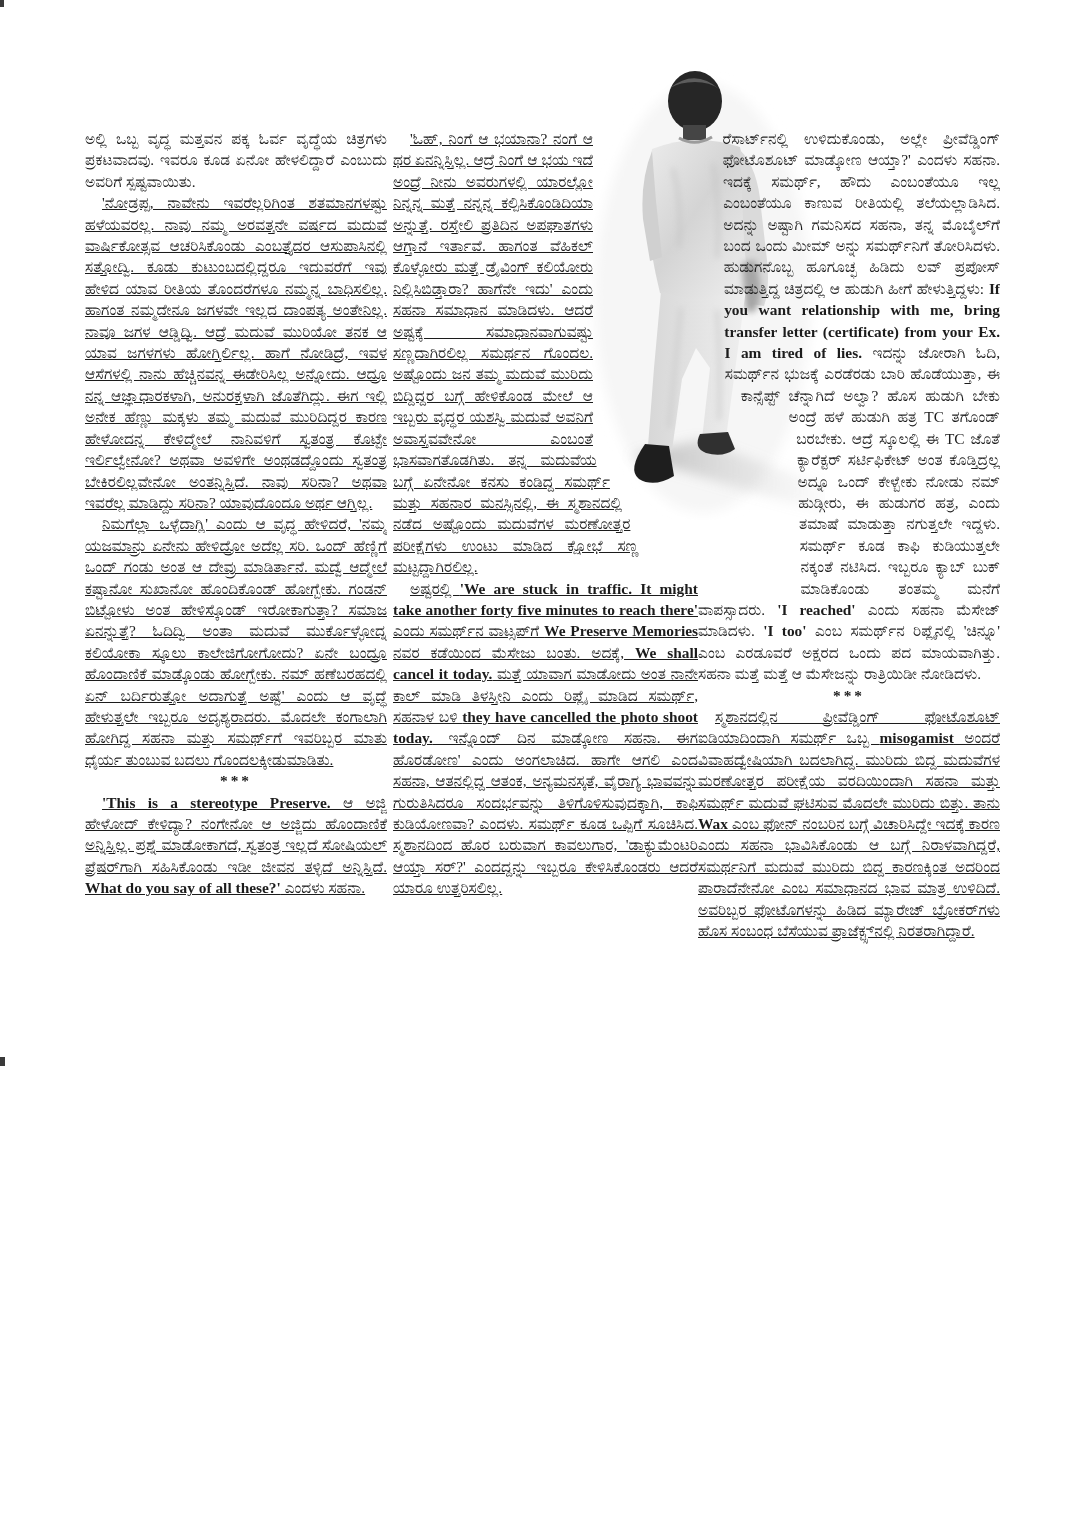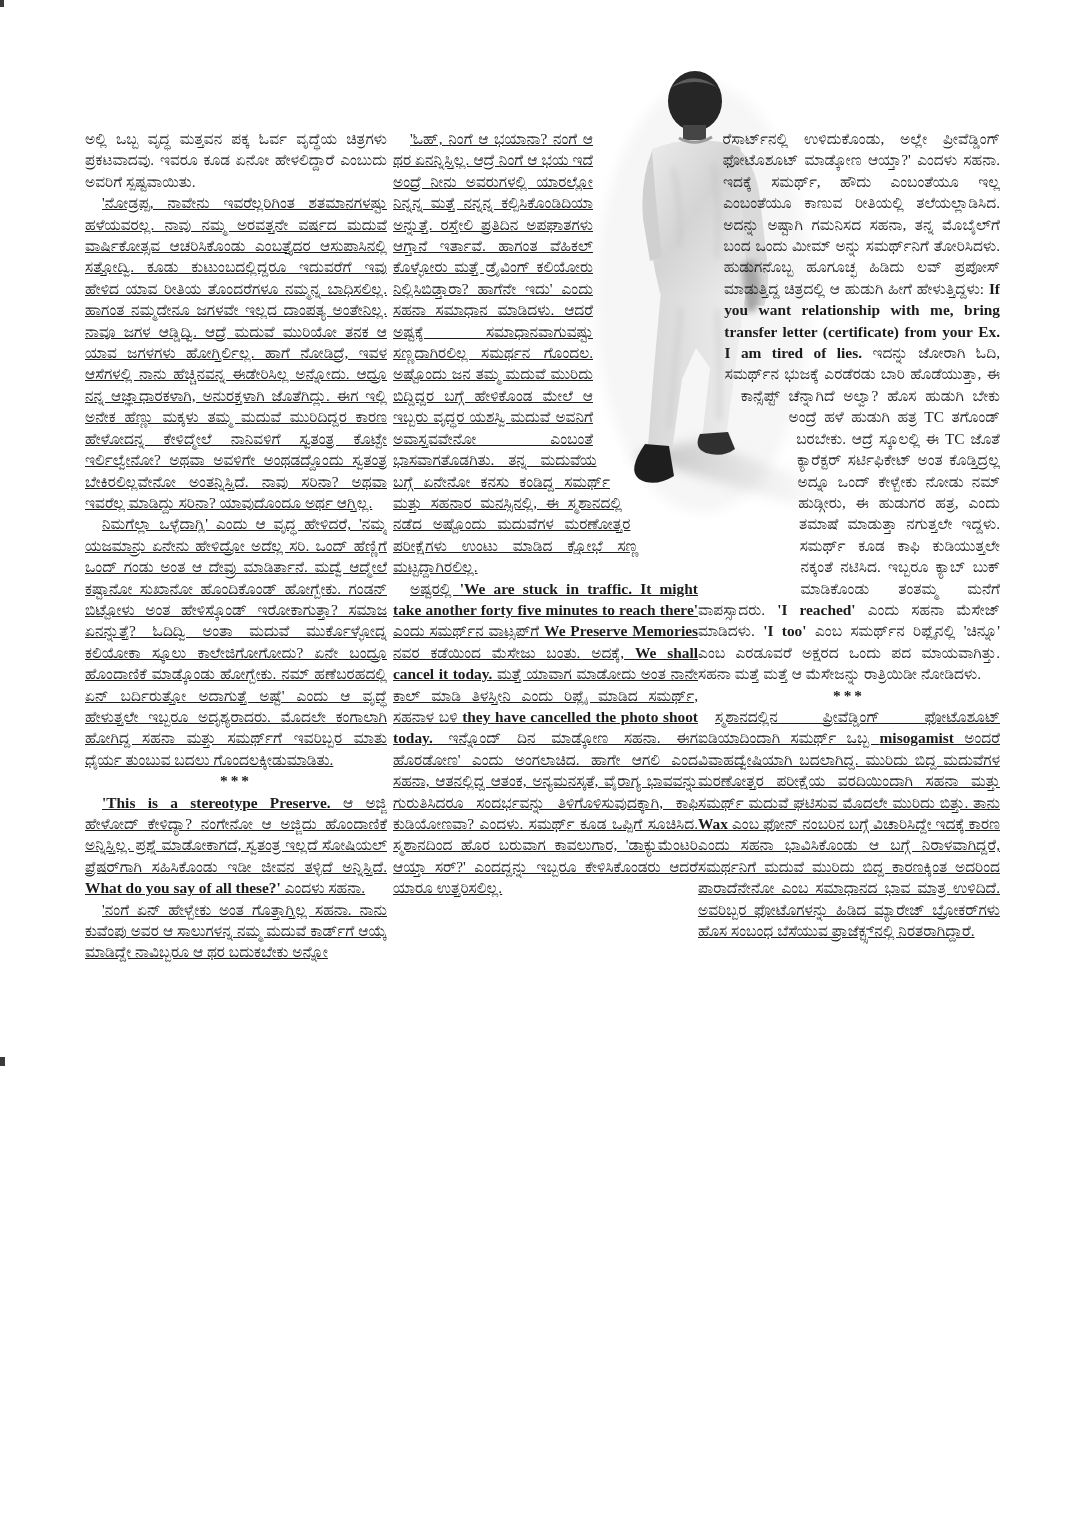--- a/index.html
+++ b/index.html
@@ -77,21 +77,20 @@
     </svg>
   </div>
 
   <div class="columns">
     <div class="col" id="col1">
         <p><span>ಅಲ್ಲಿ ಒಬ್ಬ ವೃದ್ಧ ಮತ್ತವನ ಪಕ್ಕ ಓರ್ವ ವೃದ್ಧೆಯ ಚಿತ್ರಗಳು ಪ್ರಕಟವಾದವು. ಇವರೂ ಕೂಡ ಏನೋ ಹೇಳಲಿದ್ದಾರೆ ಎಂಬುದು ಅವರಿಗೆ ಸ್ಪಷ್ಟವಾಯಿತು.</span></p>
         <p class="ind"><span>'ನೋಡ್ರಪ್ಪ, ನಾವೇನು ಇವರೆಲ್ಲರಿಗಿಂತ ಶತಮಾನಗಳಷ್ಟು ಹಳೆಯವರಲ್ಲ. ನಾವು ನಮ್ಮ ಅರವತ್ತನೇ ವರ್ಷದ ಮದುವೆ ವಾರ್ಷಿಕೋತ್ಸವ ಆಚರಿಸಿಕೊಂಡು ಎಂಬತ್ತೈದರ ಆಸುಪಾಸಿನಲ್ಲಿ ಸತ್ತೋದ್ವಿ. ಕೂಡು ಕುಟುಂಬದಲ್ಲಿದ್ದರೂ ಇದುವರೆಗೆ ಇವು ಹೇಳಿದ ಯಾವ ರೀತಿಯ ತೊಂದರೆಗಳೂ ನಮ್ಮನ್ನ ಬಾಧಿಸಲಿಲ್ಲ. ಹಾಗಂತ ನಮ್ಮದೇನೂ ಜಗಳವೇ ಇಲ್ಲದ ದಾಂಪತ್ಯ ಅಂತೇನಿಲ್ಲ. ನಾವೂ ಜಗಳ ಆಡ್ಡಿದ್ವಿ. ಆದ್ರೆ ಮದುವೆ ಮುರಿಯೋ ತನಕ ಆ ಯಾವ ಜಗಳಗಳು ಹೋಗ್ತಿರ್ಲಿಲ್ಲ. ಹಾಗೆ ನೋಡಿದ್ರೆ, ಇವಳ ಆಸೆಗಳಲ್ಲಿ ನಾನು ಹೆಚ್ಚಿನವನ್ನ ಈಡೇರಿಸಿಲ್ಲ ಅನ್ನೋದು. ಆದ್ರೂ ನನ್ನ ಆಜ್ಞಾಧಾರಕಳಾಗಿ, ಅನುರಕ್ತಳಾಗಿ ಜೊತೆಗಿದ್ಲು. ಈಗ ಇಲ್ಲಿ ಅನೇಕ ಹೆಣ್ಣು ಮಕ್ಕಳು ತಮ್ಮ ಮದುವೆ ಮುರಿದಿದ್ದರ ಕಾರಣ ಹೇಳೋದನ್ನ ಕೇಳಿದ್ಮೇಲೆ ನಾನಿವಳಿಗೆ ಸ್ವತಂತ್ರ ಕೊಟ್ಟೇ ಇರ್ಲಿಲ್ವೇನೋ? ಅಥವಾ ಅವಳಿಗೇ ಅಂಥಡದ್ದೊಂದು ಸ್ವತಂತ್ರ ಬೇಕಿರಲಿಲ್ಲವೇನೋ ಅಂತನ್ನಿಸ್ತಿದೆ. ನಾವು ಸರಿನಾ? ಅಥವಾ ಇವರೆಲ್ಲ ಮಾಡಿದ್ದು ಸರಿನಾ? ಯಾವುದೊಂದೂ ಅರ್ಥ ಆಗ್ತಿಲ್ಲ.</span></p>
         <p class="ind"><span>ನಿಮಗೆಲ್ಲಾ ಒಳ್ಳೆದಾಗ್ಲಿ' ಎಂದು ಆ ವೃದ್ಧ ಹೇಳಿದರೆ, 'ನಮ್ಮ ಯಜಮಾನ್ರು ಏನೇನು ಹೇಳಿದ್ರೋ ಅದೆಲ್ಲ ಸರಿ. ಒಂದ್ ಹೆಣ್ಣಿಗೆ ಒಂದ್ ಗಂಡು ಅಂತ ಆ ದೇವ್ರು ಮಾಡಿರ್ತಾನೆ. ಮದ್ವೆ ಆದ್ಮೇಲೆ ಕಷ್ಟಾನೋ ಸುಖಾನೋ ಹೊಂದಿಕೊಂಡ್ ಹೋಗ್ಬೇಕು. ಗಂಡನ್ ಬಿಟ್ಟೋಳು ಅಂತ ಹೇಳಿಸ್ಕೊಂಡ್ ಇರೋಕಾಗುತ್ತಾ? ಸಮಾಜ ಏನನ್ನುತ್ತೆ? ಓದಿದ್ವಿ ಅಂತಾ ಮದುವೆ ಮುರ್ಕೊಳ್ಳೋದ್ನ ಕಲಿಯೋಕಾ ಸ್ಕೂಲು ಕಾಲೇಜಿಗೋಗೋದು? ಏನೇ ಬಂದ್ರೂ ಹೊಂದಾಣಿಕೆ ಮಾಡ್ಕೊಂಡು ಹೋಗ್ಬೇಕು. ನಮ್ ಹಣೆಬರಹದಲ್ಲಿ ಏನ್ ಬರ್ದಿರುತ್ತೋ ಅದಾಗುತ್ತೆ ಅಷ್ಟೆ' ಎಂದು ಆ ವೃದ್ಧೆ ಹೇಳುತ್ತಲೇ ಇಬ್ಬರೂ ಅದೃಶ್ಯರಾದರು. ಮೊದಲೇ ಕಂಗಾಲಾಗಿ ಹೋಗಿದ್ದ ಸಹನಾ ಮತ್ತು ಸಮರ್ಥ್‌ಗೆ ಇವರಿಬ್ಬರ ಮಾತು ಧೈರ್ಯ ತುಂಬುವ ಬದಲು ಗೊಂದಲಕ್ಕೀಡುಮಾಡಿತು.</span></p>
         <p class="sep">***</p>
         <p class="ind"><span class="en">'This is a stereotype Preserve. </span><span>ಆ ಅಜ್ಜಿ ಹೇಳೋದ್ ಕೇಳಿದ್ಯಾ? ನಂಗೇನೋ ಆ ಅಜ್ಜಿದು ಹೊಂದಾಣಿಕೆ ಅನ್ನಿಸ್ತಿಲ್ಲ. ಪ್ರಶ್ನೆ ಮಾಡೋಕಾಗದೆ, ಸ್ವತಂತ್ರ ಇಲ್ಲದೆ ಸೋಷಿಯಲ್ ಪ್ರೆಷರ್‌ಗಾಗಿ ಸಹಿಸಿಕೊಂಡು ಇಡೀ ಜೀವನ ತಳ್ಳಿದೆ ಅನ್ನಿಸ್ತಿದೆ. </span><span class="en">What do you say of all these?'</span><span> ಎಂದಳು ಸಹನಾ.</span></p>
-        <p class="ind"><span>'ನಂಗೆ ಏನ್ ಹೇಳ್ಬೇಕು ಅಂತ ಗೊತ್ತಾಗ್ತಿಲ್ಲ ಸಹನಾ. ನಾನು ಕುವೆಂಪು ಅವರ ಆ ಸಾಲುಗಳನ್ನ ನಮ್ಮ ಮದುವೆ ಕಾರ್ಡ್‌ಗೆ ಆಯ್ಕೆ ಮಾಡಿದ್ದೇ ನಾವಿಬ್ಬರೂ ಆ ಥರ ಬದುಕಬೇಕು ಅನ್ನೋ</span></p>
       </div>
     <div class="col" id="col2">
       <div class="cut-right"></div>
         <p class="ind"><span>'ಓಹ್, ನಿಂಗೆ ಆ ಭಯಾನಾ? ನಂಗೆ ಆ ಥರ ಏನನ್ನಿಸ್ತಿಲ್ಲ. ಆದ್ರೆ ನಿಂಗೆ ಆ ಭಯ ಇದೆ ಅಂದ್ರೆ ನೀನು ಅವರುಗಳಲ್ಲಿ ಯಾರಲ್ಲೋ ನಿನ್ನನ್ನ ಮತ್ತೆ ನನ್ನನ್ನ ಕಲ್ಪಿಸಿಕೊಂಡಿದಿಯಾ ಅನ್ನುತ್ತೆ. ರಸ್ತೇಲಿ ಪ್ರತಿದಿನ ಅಪಘಾತಗಳು ಆಗ್ತಾನೆ ಇರ್ತಾವೆ. ಹಾಗಂತ ವೆಹಿಕಲ್ ಕೊಳ್ಳೋರು ಮತ್ತೆ ಡ್ರೈವಿಂಗ್ ಕಲಿಯೋರು ನಿಲ್ಲಿಸಿಬಿಡ್ತಾರಾ? ಹಾಗೆನೇ ಇದು' ಎಂದು ಸಹನಾ ಸಮಾಧಾನ ಮಾಡಿದಳು. ಆದರೆ ಅಷ್ಟಕ್ಕೆ ಸಮಾಧಾನವಾಗುವಷ್ಟು ಸಣ್ಣದಾಗಿರಲಿಲ್ಲ ಸಮರ್ಥನ ಗೊಂದಲ. ಅಷ್ಟೊಂದು ಜನ ತಮ್ಮ ಮದುವೆ ಮುರಿದು ಬಿದ್ದಿದ್ದರ ಬಗ್ಗೆ ಹೇಳಿಕೊಂಡ ಮೇಲೆ ಆ ಇಬ್ಬರು ವೃದ್ಧರ ಯಶಸ್ವಿ ಮದುವೆ ಅವನಿಗೆ ಅವಾಸ್ತವವೇನೋ ಎಂಬಂತೆ ಭಾಸವಾಗತೊಡಗಿತು. ತನ್ನ ಮದುವೆಯ ಬಗ್ಗೆ ಏನೇನೋ ಕನಸು ಕಂಡಿದ್ದ ಸಮರ್ಥ್ ಮತ್ತು ಸಹನಾರ ಮನಸ್ಸಿನಲ್ಲಿ, ಈ ಸ್ಮಶಾನದಲ್ಲಿ ನಡೆದ ಅಷ್ಟೊಂದು ಮದುವೆಗಳ ಮರಣೋತ್ತರ ಪರೀಕ್ಷೆಗಳು ಉಂಟು ಮಾಡಿದ ಕ್ಷೋಭೆ ಸಣ್ಣ ಮಟ್ಟದ್ದಾಗಿರಲಿಲ್ಲ.</span></p>
         <p class="ind"><span>ಅಷ್ಟರಲ್ಲಿ </span><span class="en">'We are stuck in traffic. It might take another forty five minutes to reach there'</span><span> ಎಂದು ಸಮರ್ಥ್‌ನ ವಾಟ್ಸಪ್‌ಗೆ </span><span class="en">We Preserve Memories</span><span> ನವರ ಕಡೆಯಿಂದ ಮೆಸೇಜು ಬಂತು. ಅದಕ್ಕೆ, </span><span class="en">We shall cancel it today.</span><span> ಮತ್ತೆ ಯಾವಾಗ ಮಾಡೋದು ಅಂತ ನಾನೇ ಕಾಲ್ ಮಾಡಿ ತಿಳಸ್ತೀನಿ ಎಂದು ರಿಪ್ಲೈ ಮಾಡಿದ ಸಮರ್ಥ್, ಸಹನಾಳ ಬಳಿ </span><span class="en">they have cancelled the photo shoot today.</span><span> ಇನ್ನೊಂದ್ ದಿನ ಮಾಡ್ಕೋಣ ಸಹನಾ. ಈಗ ಹೊರಡೋಣ' ಎಂದು ಅಂಗಲಾಚಿದ. ಹಾಗೇ ಆಗಲಿ ಎಂದ ಸಹನಾ, ಆತನಲ್ಲಿದ್ದ ಆತಂಕ, ಅನ್ಯಮನಸ್ಕತೆ, ವೈರಾಗ್ಯ ಭಾವವನ್ನು ಗುರುತಿಸಿದರೂ ಸಂದರ್ಭವನ್ನು ತಿಳಿಗೊಳಿಸುವುದಕ್ಕಾಗಿ, ಕಾಫಿ ಕುಡಿಯೋಣವಾ? ಎಂದಳು. ಸಮರ್ಥ್ ಕೂಡ ಒಪ್ಪಿಗೆ ಸೂಚಿಸಿದ. ಸ್ಮಶಾನದಿಂದ ಹೊರ ಬರುವಾಗ ಕಾವಲುಗಾರ, 'ಡಾಕ್ಯುಮೆಂಟರಿ ಆಯ್ತಾ ಸರ್?' ಎಂದದ್ದನ್ನು ಇಬ್ಬರೂ ಕೇಳಿಸಿಕೊಂಡರು ಆದರೆ ಯಾರೂ ಉತ್ತರಿಸಲಿಲ್ಲ.</span></p>
       </div>
     <div class="col" id="col3">
       <div class="cut-left"></div>
     <p><span>ರೆಸಾರ್ಟ್‌ನಲ್ಲಿ ಉಳಿದುಕೊಂಡು, ಅಲ್ಲೇ ಪ್ರೀವೆಡ್ಡಿಂಗ್ ಫೋಟೊಶೂಟ್ ಮಾಡ್ಕೋಣ ಆಯ್ತಾ?' ಎಂದಳು ಸಹನಾ. ಇದಕ್ಕೆ ಸಮರ್ಥ್, ಹೌದು ಎಂಬಂತೆಯೂ ಇಲ್ಲ ಎಂಬಂತೆಯೂ ಕಾಣುವ ರೀತಿಯಲ್ಲಿ ತಲೆಯಲ್ಲಾಡಿಸಿದ. ಅದನ್ನು ಅಷ್ಟಾಗಿ ಗಮನಿಸದ ಸಹನಾ, ತನ್ನ ಮೊಬೈಲ್‌ಗೆ ಬಂದ ಒಂದು ಮೀಮ್ ಅನ್ನು ಸಮರ್ಥ್‌ನಿಗೆ ತೋರಿಸಿದಳು. ಹುಡುಗನೊಬ್ಬ ಹೂಗೂಚ್ಛ ಹಿಡಿದು ಲವ್ ಪ್ರಪೋಸ್ ಮಾಡುತ್ತಿದ್ದ ಚಿತ್ರದಲ್ಲಿ ಆ ಹುಡುಗಿ ಹೀಗೆ ಹೇಳುತ್ತಿದ್ದಳು: </span><span class="en">If you want relationship with me, bring transfer letter (certificate) from your Ex. I am tired of lies.</span><span> ಇದನ್ನು ಜೋರಾಗಿ ಓದಿ, ಸಮರ್ಥ್‌ನ ಭುಜಕ್ಕೆ ಎರಡೆರಡು ಬಾರಿ ಹೊಡೆಯುತ್ತಾ, ಈ ಕಾನ್ಸೆಪ್ಟ್ ಚೆನ್ನಾಗಿದೆ ಅಲ್ವಾ? ಹೊಸ ಹುಡುಗಿ ಬೇಕು ಅಂದ್ರೆ ಹಳೆ ಹುಡುಗಿ ಹತ್ರ </span><span>TC</span><span> ತಗೊಂಡ್ ಬರಬೇಕು. ಆದ್ರೆ ಸ್ಕೂಲಲ್ಲಿ ಈ </span><span>TC</span><span> ಜೊತೆ ಕ್ಯಾರೆಕ್ಟರ್ ಸರ್ಟಿಫಿಕೇಟ್ ಅಂತ ಕೊಡ್ತಿದ್ರಲ್ಲ ಅದ್ನೂ ಒಂದ್ ಕೇಳ್ಬೇಕು ನೋಡು ನಮ್ ಹುಡ್ಗೀರು, ಈ ಹುಡುಗರ ಹತ್ರ, ಎಂದು ತಮಾಷೆ ಮಾಡುತ್ತಾ ನಗುತ್ತಲೇ ಇದ್ದಳು. ಸಮರ್ಥ್ ಕೂಡ ಕಾಫಿ ಕುಡಿಯುತ್ತಲೇ ನಕ್ಕಂತೆ ನಟಿಸಿದ. ಇಬ್ಬರೂ ಕ್ಯಾಬ್ ಬುಕ್ ಮಾಡಿಕೊಂಡು ತಂತಮ್ಮ ಮನೆಗೆ ವಾಪಸ್ಸಾದರು. </span><span class="en">'I reached'</span><span> ಎಂದು ಸಹನಾ ಮೆಸೇಜ್ ಮಾಡಿದಳು. </span><span class="en">'I too'</span><span> ಎಂಬ ಸಮರ್ಥ್‌ನ ರಿಪ್ಲೈನಲ್ಲಿ 'ಚಿನ್ನೂ' ಎಂಬ ಎರಡೂವರೆ ಅಕ್ಷರದ ಒಂದು ಪದ ಮಾಯವಾಗಿತ್ತು. ಸಹನಾ ಮತ್ತೆ ಮತ್ತೆ ಆ ಮೆಸೇಜನ್ನು ರಾತ್ರಿಯಿಡೀ ನೋಡಿದಳು.</span></p>
         <p class="sep">***</p>

